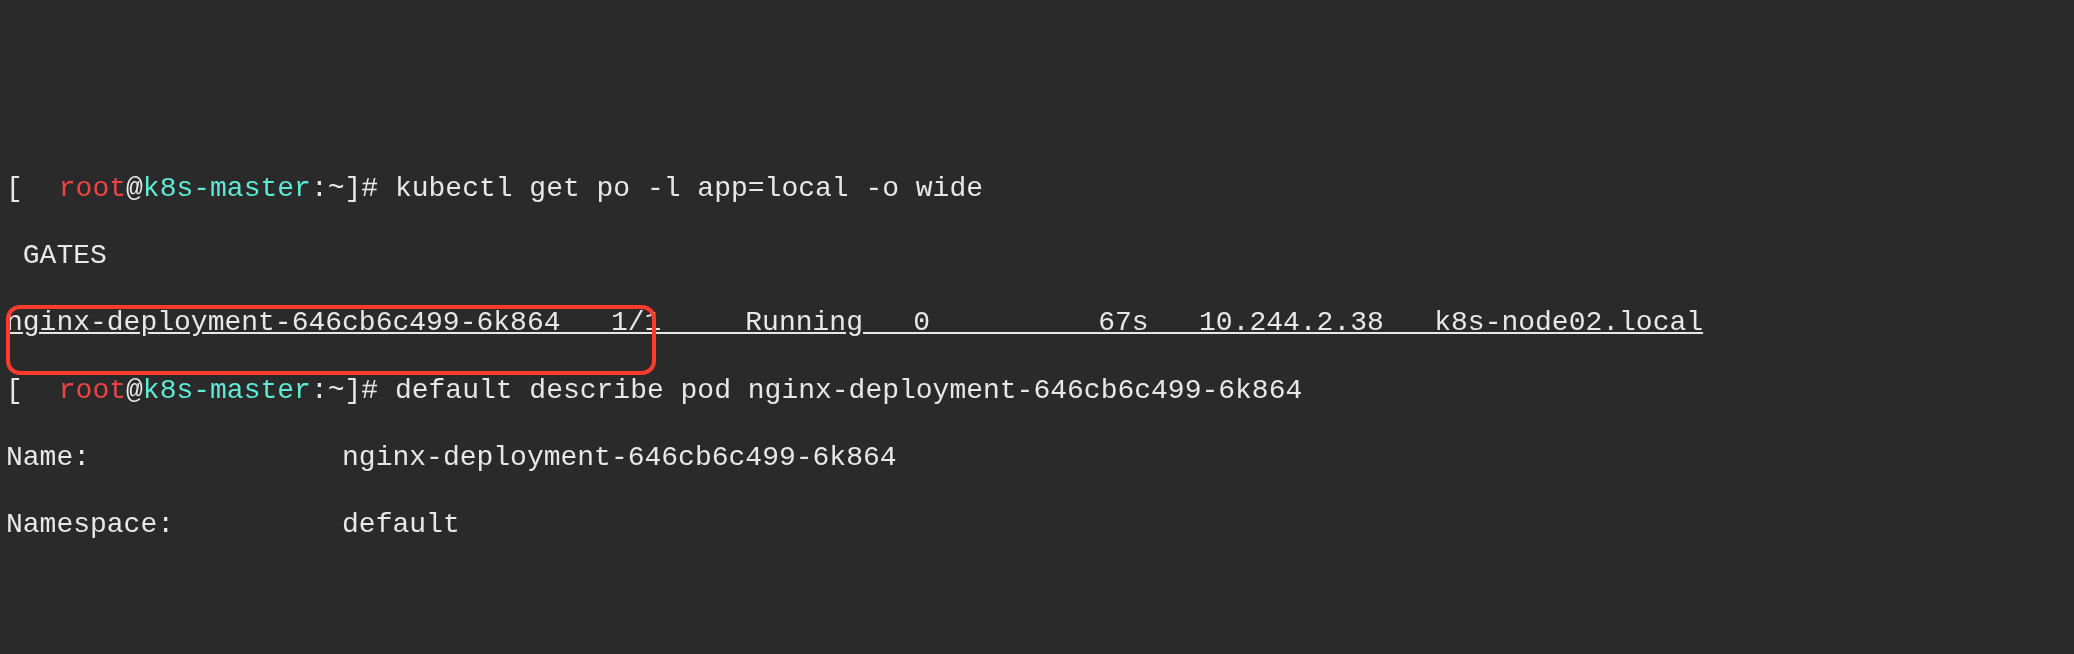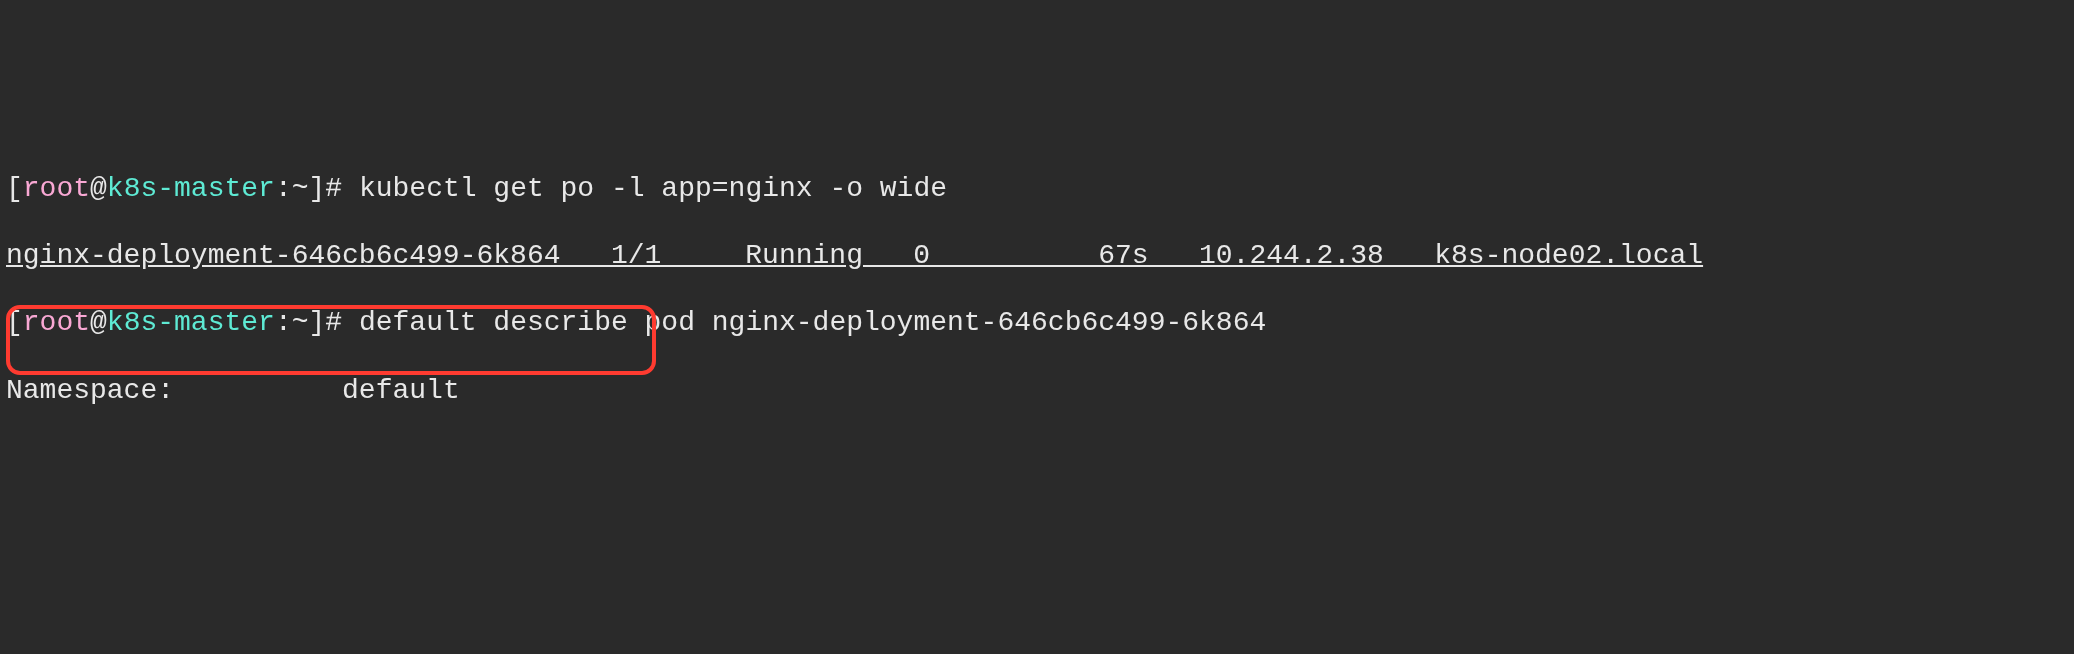--- a/index.html
+++ b/index.html
@@ -6,21 +6,21 @@
     body {
       background: #2a2a2a;
       color: #e8e8e8;
       font-family: "Menlo", "Consolas", "Courier New", monospace;
       font-size: 28px;
       line-height: 1.2;
       white-space: pre;
       padding: 4px 6px;
     }
     .prompt-bracket { color: #e8e8e8; }
-    .prompt-user { color: #f9a8d4; }
+    .prompt-user { color: #ef4444; margin-left: 36px; }
     .prompt-at { color: #e8e8e8; }
     .prompt-host { color: #5eead4; }
     .prompt-path { color: #e8e8e8; }
     .prompt-end { color: #e8e8e8; }
     .cmd { color: #e8e8e8; }
     .header-row { color: #e8e8e8; }
     .data-row { color: #e8e8e8; text-decoration: underline; }
     .describe-key { color: #e8e8e8; }
     .describe-val { color: #e8e8e8; }
     .highlight-box {
@@ -31,23 +31,25 @@
     }
     .terminal { position: relative; }
     .line { height: 33.6px; }
   </style>
 </head>
 <body>
 <div class="terminal">
 
 
 
-<div class="line"><span class="prompt-bracket">[</span><span class="prompt-user">root</span><span class="prompt-at">@</span><span class="prompt-host">k8s-master</span><span class="prompt-path">:</span><span class="prompt-path">~</span><span class="prompt-end">]# </span><span class="cmd">kubectl get po -l app=nginx -o wide</span></div>
+<div class="line"><span class="prompt-bracket">[</span><span class="prompt-user">root</span><span class="prompt-at">@</span><span class="prompt-host">k8s-master</span><span class="prompt-path">:</span><span class="prompt-path">~</span><span class="prompt-end">]# </span><span class="cmd">kubectl get po -l app=local -o wide</span></div>
+<div class="line header-row"> GATES</div>
 <div class="line data-row">nginx-deployment-646cb6c499-6k864   1/1     Running   0          67s   10.244.2.38   k8s-node02.local</div>
 <div class="line"><span class="prompt-bracket">[</span><span class="prompt-user">root</span><span class="prompt-at">@</span><span class="prompt-host">k8s-master</span><span class="prompt-path">:</span><span class="prompt-path">~</span><span class="prompt-end">]# </span><span class="cmd">default describe pod nginx-deployment-646cb6c499-6k864</span></div>
+<div class="line"><span class="describe-key">Name:               </span><span class="describe-val">nginx-deployment-646cb6c499-6k864</span></div>
 <div class="line"><span class="describe-key">Namespace:          </span><span class="describe-val">default</span></div>
 
 
 
 
 
 
 
 
 <div class="highlight-box" style="left:0px; top:267px; width:650px; height:70px;"></div>

